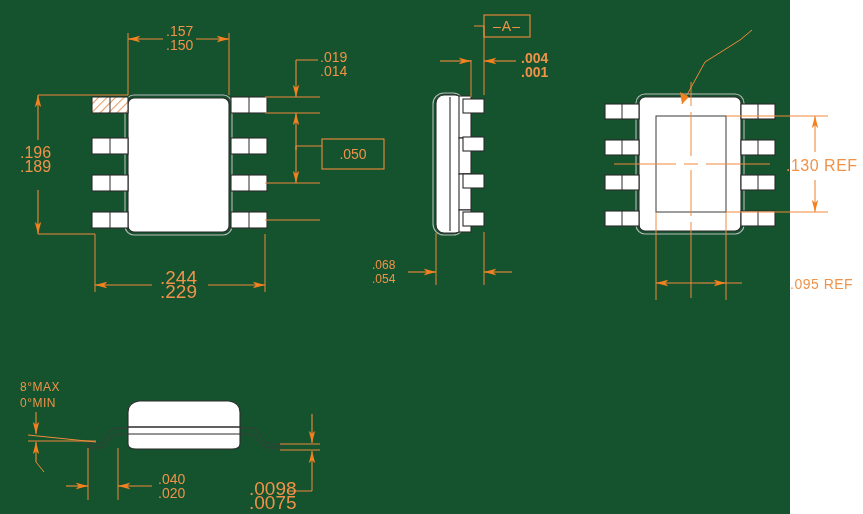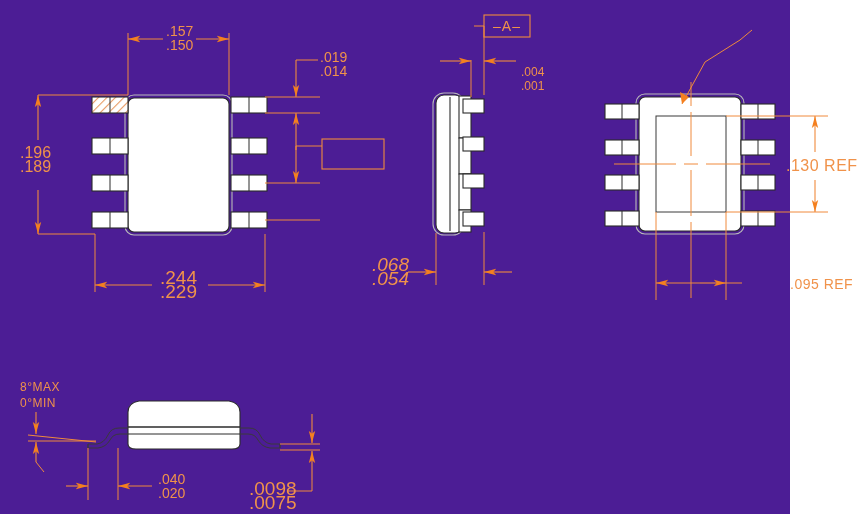--- a/index.html
+++ b/index.html
@@ -1,17 +1,17 @@
 <!DOCTYPE html>
 <html><head>
 <meta charset="utf-8">
 <style>
   html,body{margin:0;padding:0;background:#ffffff;}
   body{width:863px;height:514px;overflow:hidden;font-family:"Liberation Sans",sans-serif;}
-  #stage{position:relative;width:790px;height:514px;background:#4c1d95;}
+  #stage{position:relative;width:790px;height:514px;background:#14532d;}
   svg.sheet{position:absolute;left:0;top:0;width:863px;height:514px;}
   .dl{stroke:#f08a3c;stroke-width:1.1;fill:none;}
   .dl2{stroke:#f08a3c;stroke-width:1;fill:none;}
   .ar{fill:#f4801f;}
   .part{stroke:#2b2b2b;stroke-width:1.1;fill:#ffffff;}
   .partthin{stroke:#3a3a3a;stroke-width:1;fill:none;}
   .shade{stroke:#b9b9b9;stroke-width:1.1;fill:none;}
   .box{stroke:#f08a3c;stroke-width:1.1;fill:none;}
 </style>
 </head>
@@ -266,29 +266,30 @@
     <div style="position:absolute;left:160px;top:271px;line-height:14px;color:#f0924a;font-size:19px;">
       <div>.244</div>
       <div>.229</div>
     </div>
 
     <div style="position:absolute;left:320px;top:50px;line-height:14px;color:#f0924a;font-size:14px;">
       <div>.019</div>
       <div>.014</div>
     </div>
 
+    <div style="position:absolute;left:322px;top:139px;width:62px;height:30px;display:flex;align-items:center;justify-content:center;color:#f0924a;font-size:14px;">.050</div>
 
     <div style="position:absolute;left:484px;top:15px;width:46px;height:22px;display:flex;align-items:center;justify-content:center;color:#f0924a;font-size:14px;letter-spacing:1px;">–A–</div>
 
-    <div style="position:absolute;left:521px;top:65px;line-height:14px;color:#f0924a;font-size:12px;">
+    <div style="position:absolute;left:521px;top:51px;line-height:14px;color:#f0924a;font-size:14px;font-weight:bold;">
       <div>.004</div>
       <div>.001</div>
     </div>
 
-    <div style="position:absolute;left:372px;top:258px;line-height:14px;color:#f0924a;font-size:19px;text-align:left;font-style:italic;">
+    <div style="position:absolute;left:372px;top:258px;line-height:14px;color:#f0924a;font-size:12px;text-align:left;">
       <div>.068</div>
       <div>.054</div>
     </div>
 
 
     <div style="position:absolute;left:786px;top:157px;color:#f0924a;font-size:16px;letter-spacing:.5px;">.130  REF</div>
 
     <div style="position:absolute;left:748px;top:276px;color:#f0924a;font-size:14px;letter-spacing:.5px;margin-left:42px;">.095  REF</div>
 
     <div style="position:absolute;left:20px;top:379px;line-height:16px;color:#f0924a;font-size:12px;letter-spacing:.5px;">

